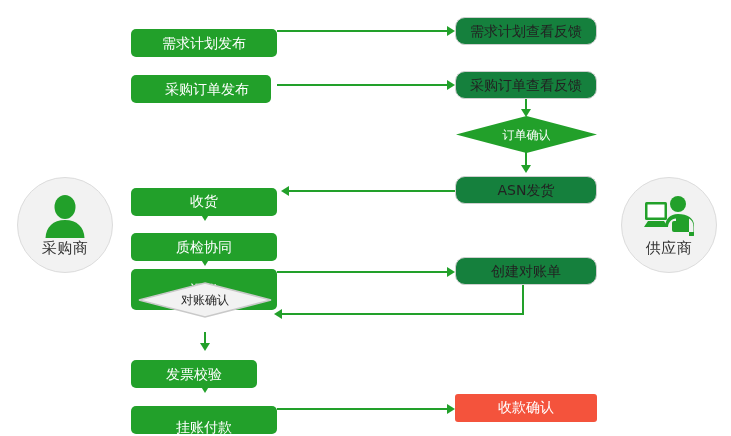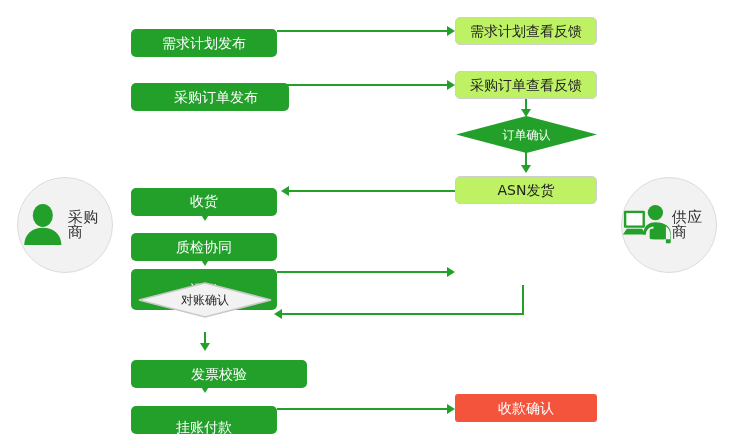--- a/index.html
+++ b/index.html
@@ -22,21 +22,21 @@
   
   .actor {
     position: absolute;
     width: 96px;
     height: 96px;
     border-radius: 50%;
     background: #f2f2f2;
     border: 1px solid #dcdcdc;
     box-sizing: border-box;
     display: flex;
-    flex-direction: row;
+    flex-direction: column;
     align-items: center;
     justify-content: center;
   }
   .actor .glyph {
     width: 52px;
     height: 46px;
     display: block;
     margin-bottom: 1px;
   }
   .actor .actor-label {
@@ -59,29 +59,30 @@
     line-height: 1;
     white-space: nowrap;
   }
   .node-green {
     background: #22a02a;
     color: #ffffff;
     border-radius: 5px;
     margin-top: 12px;
   }
   .node-gray {
-    background: #bef264;
+    background: #15803d;
     color: #222222;
     border: 1px solid #cfcfcf;
-    border-radius: 5px;
+    border-radius: 10px;
   }
   .node-red {
     background: #f4533c;
     color: #ffffff;
     border-radius: 3px;
+    font-family: Liberation Serif, serif;
   }
 
   
   .diamond {
     position: absolute;
     display: flex;
     align-items: center;
     justify-content: center;
     font-size: 12px;
     line-height: 1;
@@ -196,21 +197,21 @@
   <div class="arrow arrow-right" style="left:447px; top:404px;"></div>
 
   <div class="node node-green" style="left:131px; top:17px; width:146px; height:28px;">
     <span>需求计划发布</span>
   </div>
 
   <div class="node node-gray" style="left:455px; top:17px; width:142px; height:28px;">
     <span>需求计划查看反馈</span>
   </div>
 
-  <div class="node node-green" style="left:131px; top:71px; width:158px; height:28px;padding-left:12px;">
+  <div class="node node-green" style="left:131px; top:63px; width:140px; height:28px;padding-left:12px;">
     <span>采购订单发布</span>
   </div>
 
   <div class="node node-gray" style="left:455px; top:71px; width:142px; height:28px;">
     <span>采购订单查看反馈</span>
   </div>
 
   <div class="diamond diamond-green" style="left:456px; top:116px; width:141px; height:37px;">
     <svg class="dshape" viewBox="0 0 141 37" preserveAspectRatio="none">
       <polygon points="70.5,0 141,18.5 70.5,37 0,18.5" fill="#22a02a"></polygon>
@@ -227,29 +228,32 @@
   </div>
 
   <div class="node node-green" style="left:131px; top:221px; width:146px; height:28px;">
     <span>质检协同</span>
   </div>
 
   <div class="node node-green" style="left:131px; top:257px; width:146px; height:41px;">
     <span>退货</span>
   </div>
 
+  <div class="node node-gray" style="left:455px; top:257px; width:142px; height:28px;">
+    <span>创建对账单</span>
+  </div>
 
   <div class="diamond diamond-white" style="left:138px; top:282px; width:134px; height:36px;">
     <svg class="dshape" viewBox="0 0 134 36" preserveAspectRatio="none">
       <polygon points="67,1 133,18 67,35 1,18" fill="#f2f2f2" stroke="#c9c9c9" stroke-width="1.5"></polygon>
     </svg>
     <span class="dlabel">对账确认</span>
   </div>
 
-  <div class="node node-green" style="left:131px; top:348px; width:176px; height:28px;">
+  <div class="node node-green" style="left:131px; top:348px; width:126px; height:28px;">
     <span>发票校验</span>
   </div>
 
   <div class="node node-green" style="left:131px; top:394px; width:146px; height:28px;align-items:flex-end;">
     <span>挂账付款</span>
   </div>
 
   <div class="node node-red" style="left:455px; top:394px; width:142px; height:28px;">
     <span>收款确认</span>
   </div>

